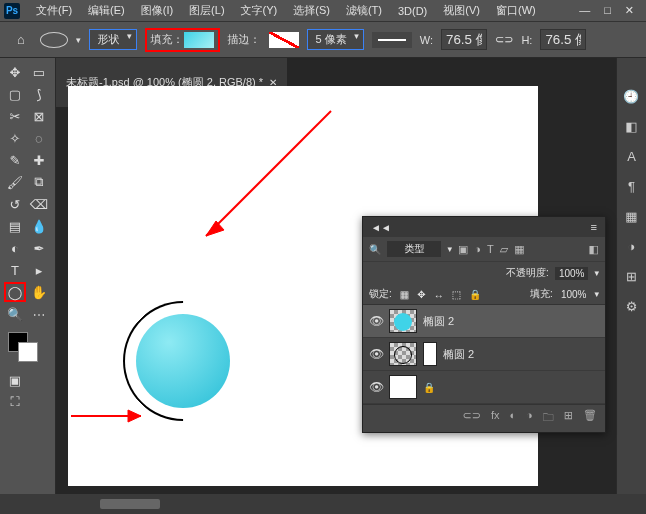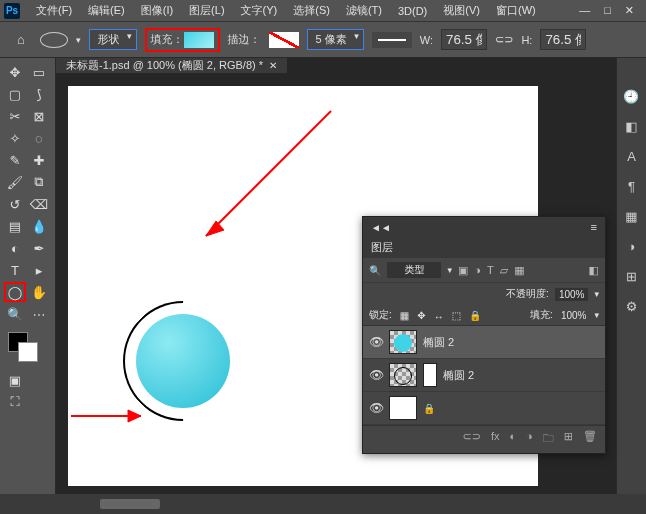--- a/index.html
+++ b/index.html
@@ -27,21 +27,21 @@
 .main { display: flex; height: calc(100% - 58px - 20px); }
 .toolbox { width: 56px; background: #535353; display: flex; flex-direction: column; padding: 4px; gap: 2px; border-right: 1px solid #2a2a2a; }
 .tool-row { display: flex; gap: 2px; }
 .tool { width: 22px; height: 20px; display: flex; align-items: center; justify-content: center; color: #ddd; cursor: pointer; font-size: 13px; }
 .tool.ellipse-sel { border: 2px solid red; }
 .color-swatches { margin-top: 6px; position: relative; width: 30px; height: 30px; margin-left: 4px; }
 .color-swatches .fg { width: 20px; height: 20px; background: #000; border: 1px solid #888; position: absolute; top: 0; left: 0; }
 .color-swatches .bg { width: 20px; height: 20px; background: #fff; border: 1px solid #888; position: absolute; bottom: 0; right: 0; }
 
 .canvas-area { flex: 1; background: #262626; position: relative; }
-.doc-tab { background: #3a3a3a; color: #ddd; padding: 0 10px; font-size: 11px; display: inline-flex; align-items: center; gap: 6px; }
+.doc-tab { background: #3a3a3a; color: #ddd; padding: 17px 10px; font-size: 11px; display: inline-flex; align-items: center; gap: 6px; }
 .doc-tab .close { font-size: 10px; }
 .canvas { position: absolute; top: 28px; left: 12px; width: 470px; height: 400px; background: #fff; }
 .ellipse-ring { position: absolute; left: 55px; top: 215px; width: 120px; height: 120px; border: 2px solid #000; border-radius: 50%; border-bottom-color: transparent; border-left-color: transparent; transform: rotate(-135deg); }
 .ellipse-fill { position: absolute; left: 68px; top: 228px; width: 94px; height: 94px; border-radius: 50%; background: radial-gradient(circle at 35% 30%, #8eeaf3, #26bdd6); }
 .arrow-red { position: absolute; stroke: #ff0000; fill: #ff0000; }
 
 .right-dock { width: 30px; background: #424242; display: flex; flex-direction: column; align-items: center; gap: 14px; padding-top: 30px; border-left: 1px solid #2a2a2a; }
 .right-dock .ico { width: 16px; height: 16px; color: #ccc; font-size: 13px; display: flex; align-items: center; justify-content: center; }
 
 .layers-panel { position: absolute; right: 40px; top: 216px; width: 244px; background: #454545; border: 1px solid #222; box-shadow: 0 2px 8px rgba(0,0,0,0.5); }
@@ -206,23 +206,20 @@
     <span class="ico">⊞</span>
     <span class="ico">⚙</span>
   </div>
 </div>
 
 <div class="layers-panel">
   <div class="panel-head">
     <span style="margin-right:auto; font-size:10px">◄◄</span>
     <span class="menu-dots">≡</span>
   </div>
-  <div class="panel-tabs">
-    <span>图层</span>
-  </div>
   <div class="panel-row">
     <span style="font-size:10px">🔍</span>
     <span class="sel">类型</span>
     <span style="font-size:9px">▾</span>
     <span class="ic">▣</span>
     <span class="ic">◑</span>
     <span class="ic">T</span>
     <span class="ic">▱</span>
     <span class="ic">▦</span>
     <span class="ic" style="margin-left:auto">◧</span>

